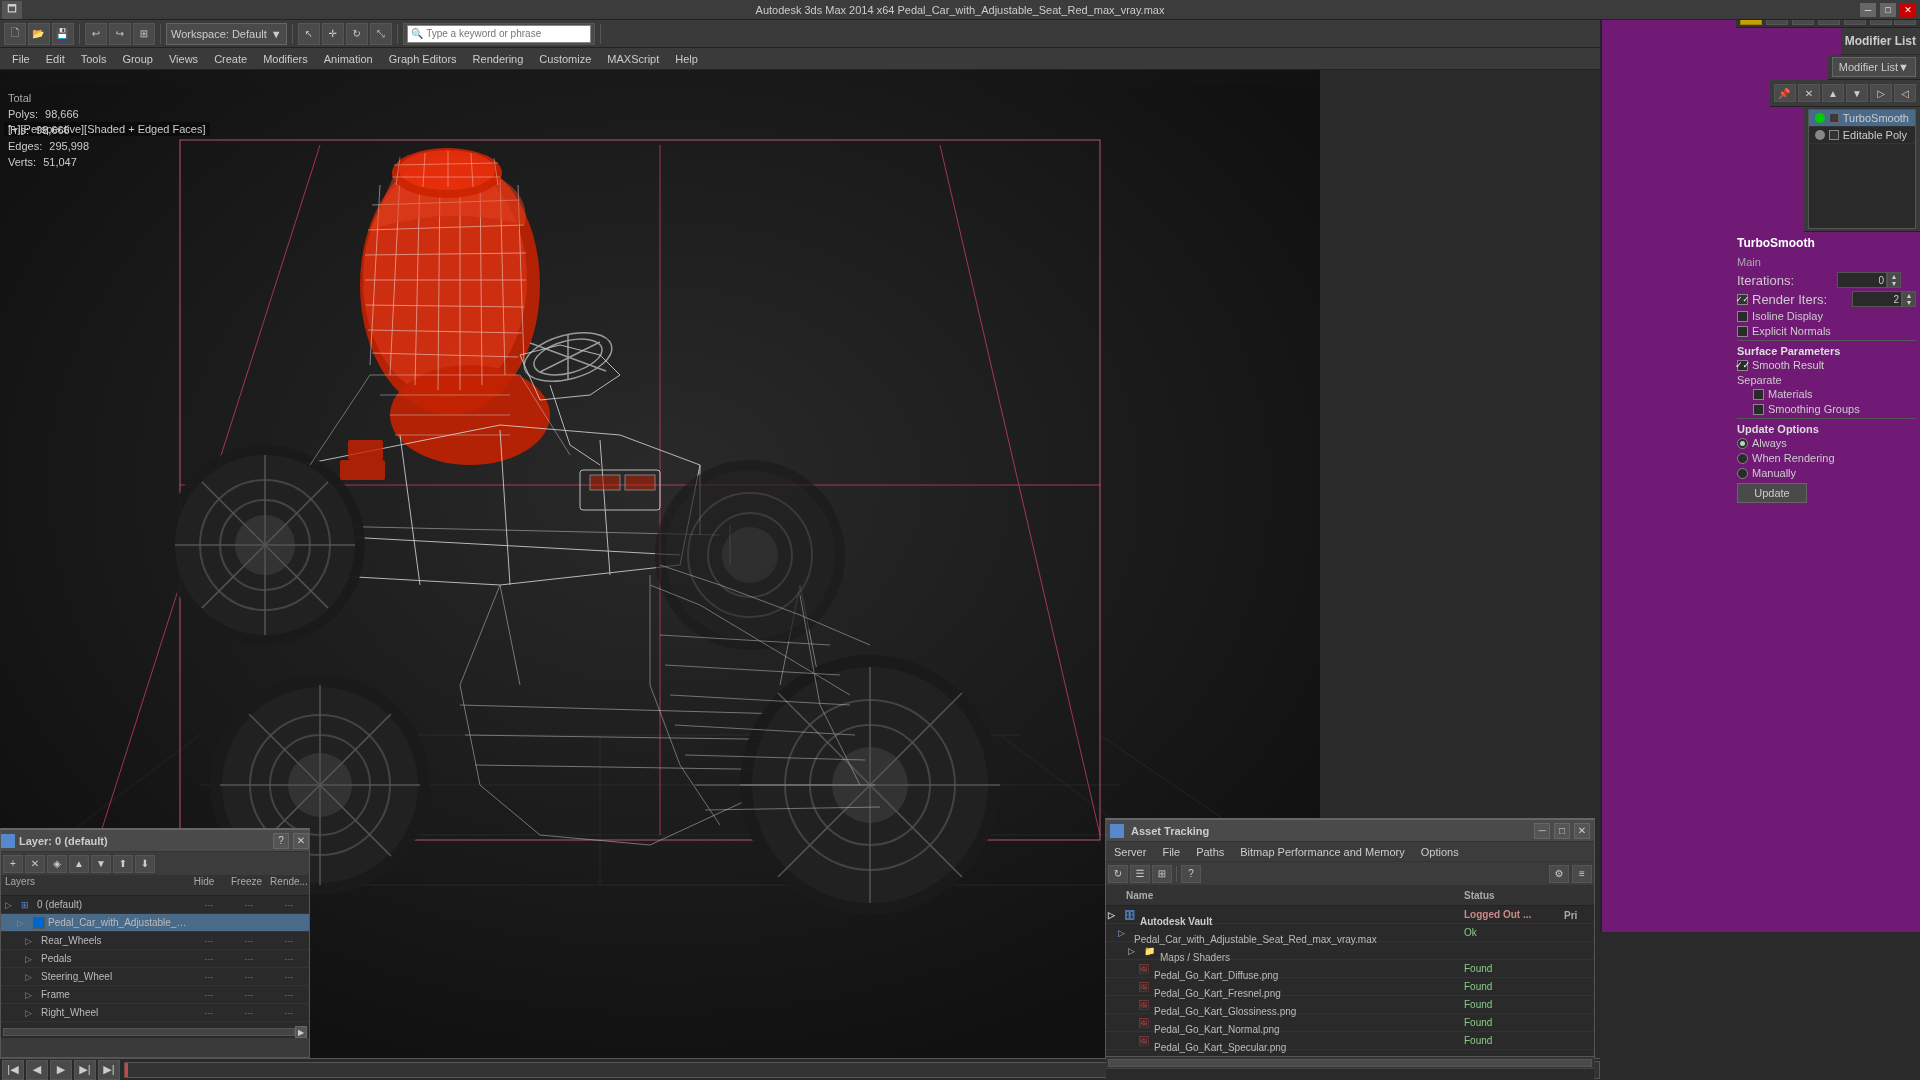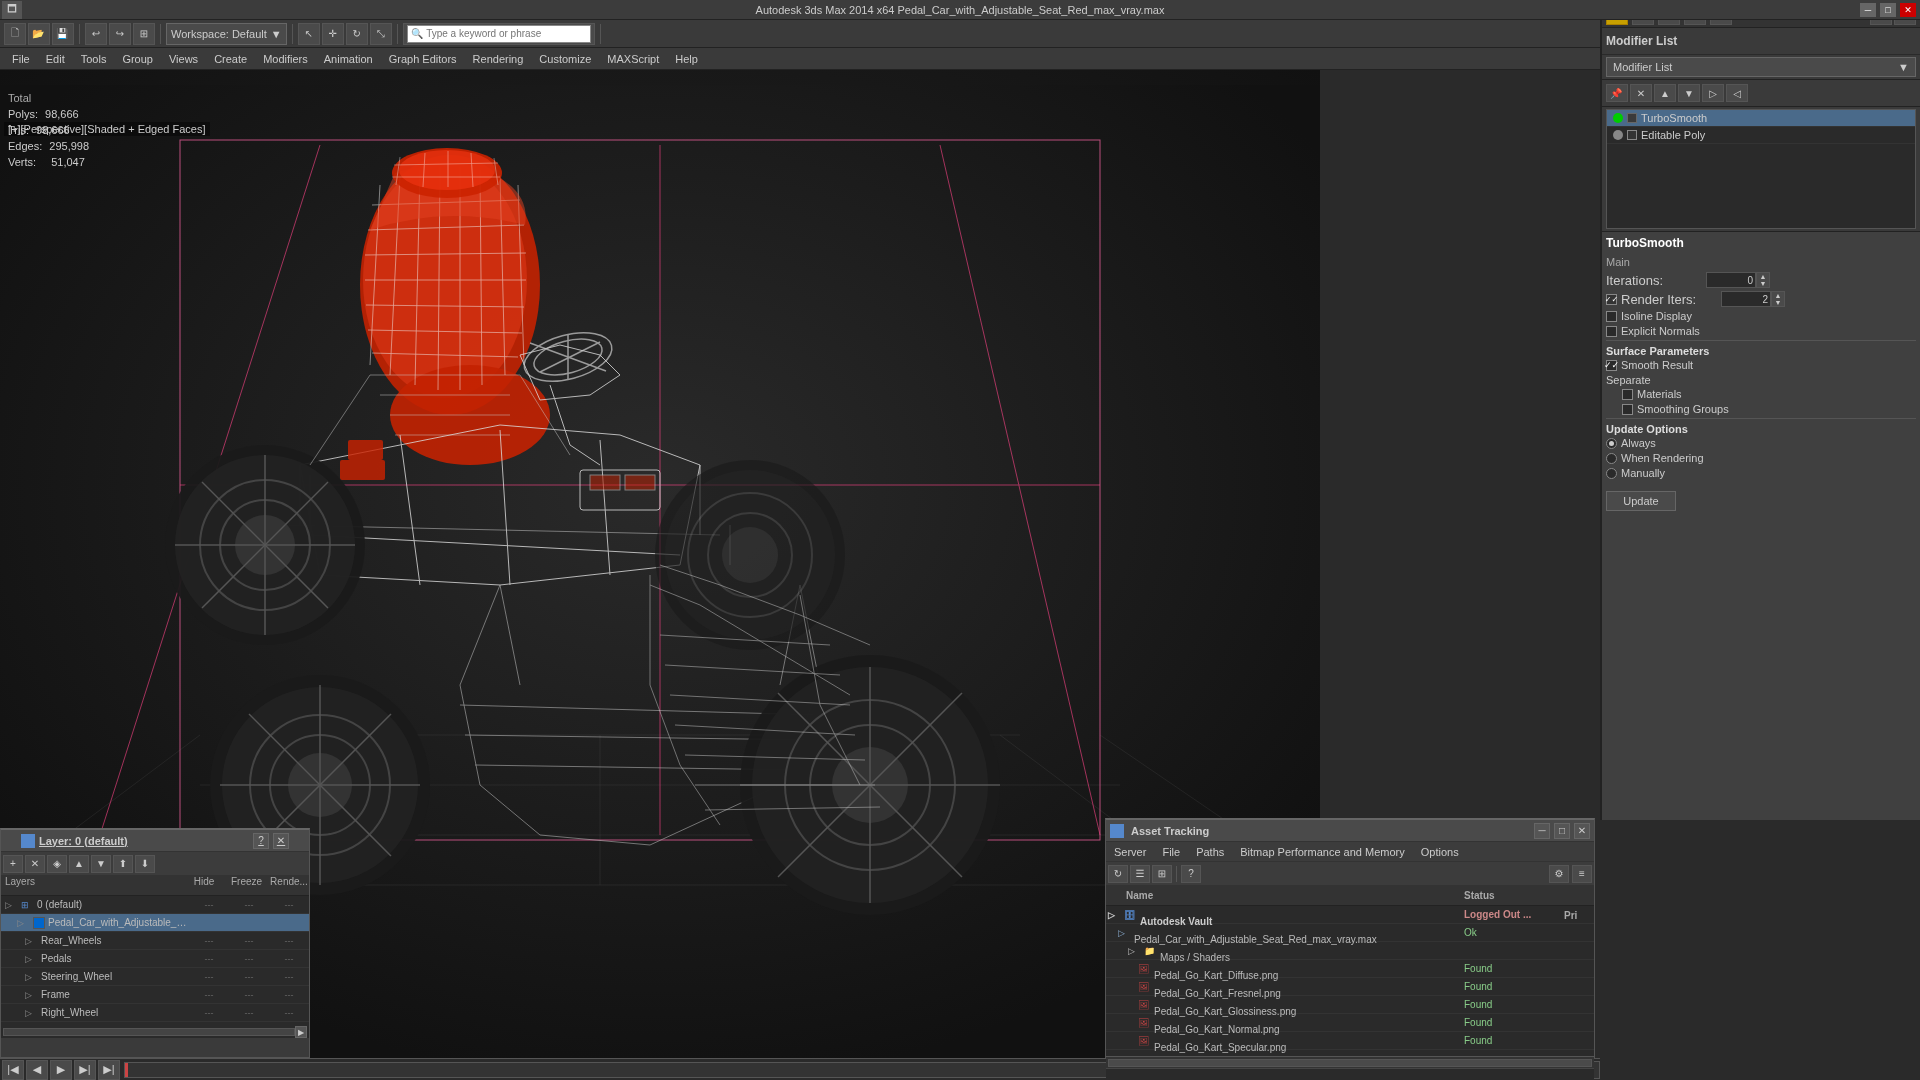--- a/index.html
+++ b/index.html
@@ -183,25 +183,26 @@
       transform: perspective(600px) rotateX(60deg);
       transform-origin: bottom center;
     }
 
     
     .right-panel {
       position: absolute;
       top: 0;
       right: 0;
       width: 320px;
-      height: 820px;
-      background: #404040;
+      height: 932px;
+      background: #701a75;
       border-left: 2px solid #222;
       display: flex;
       flex-direction: column;
+      align-items: flex-end;
     }
 
     
     .rpanel-icons {
       height: 28px;
       background: #333;
       display: flex;
       align-items: center;
       padding: 0 4px;
       gap: 4px;
@@ -398,43 +399,42 @@
       width: 70px;
       height: 20px;
       background: #4a4a4a;
       border: 1px solid #666;
       color: #ccc;
       font-size: 11px;
       display: flex;
       align-items: center;
       justify-content: center;
       cursor: pointer;
-      margin-top: 12px;
+      margin-top: 4px;
     }
 
     
     .layer-panel {
       position: absolute;
       bottom: 0;
       left: 0;
       width: 310px;
       background: #3a3a3a;
       border: 1px solid #555;
       border-top: 2px solid #666;
       z-index: 50;
     }
     .layer-panel-header {
       height: 22px;
       background: #4a4a4a;
       display: flex;
       align-items: center;
-      padding: 0 20px;
+      padding: 0 0;
       gap: 4px;
       border-bottom: 1px solid #333;
-      text-decoration: underline;
     }
     .layer-panel-title {
       font-size: 11px;
       color: #ccc;
       font-weight: bold;
       flex: 1;
     }
     .layer-panel-btn {
       width: 16px;
       height: 16px;
@@ -1013,21 +1013,21 @@
       <div>
         <span>Tris:</span>
         <span style="margin-left:4px;">98,666</span>
       </div>
       <div>
         <span>Edges:</span>
         <span style="margin-left:4px;">295,998</span>
       </div>
       <div>
         <span>Verts:</span>
-        <span style="margin-left:12px;">51,047</span>
+        <span style="margin-left:4px;">51,047</span>
       </div>
     </div>
   </div>
 </div>
 
 <div class="right-panel">
 
   <div class="rpanel-icons">
     <div class="rpanel-icon active">⚙</div>
     <div class="rpanel-icon">◈</div>

